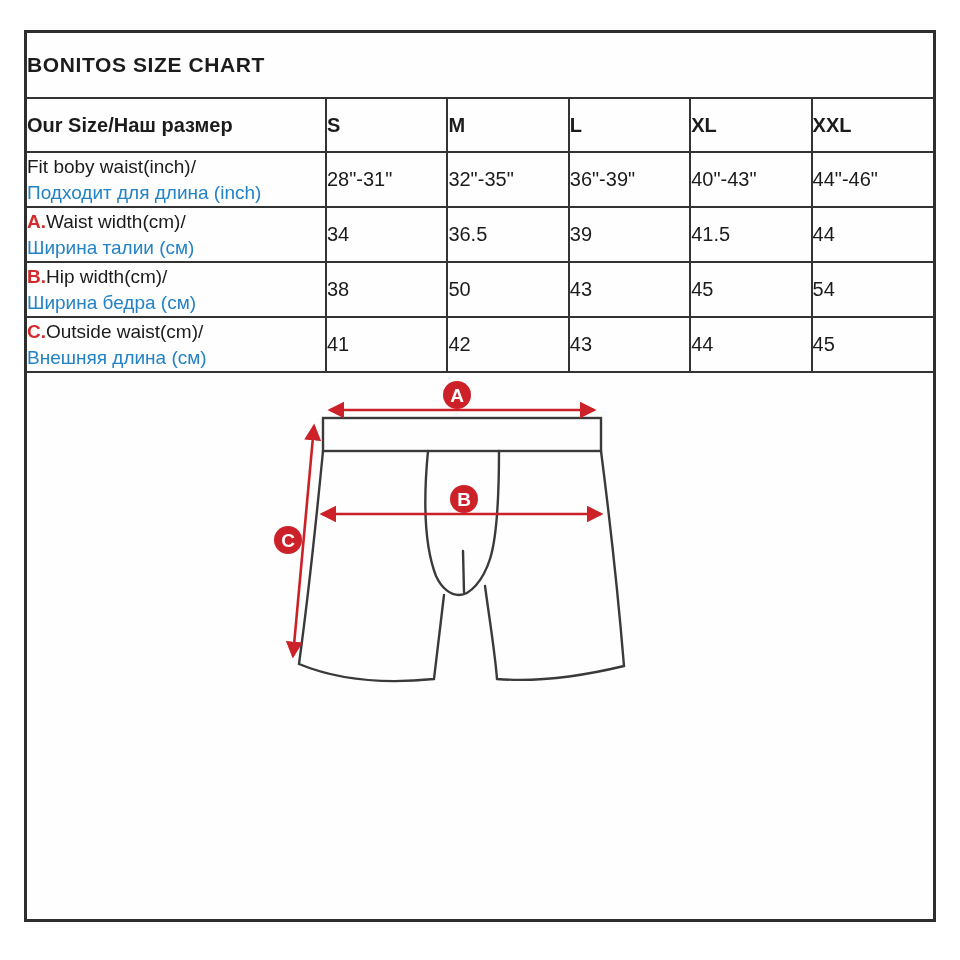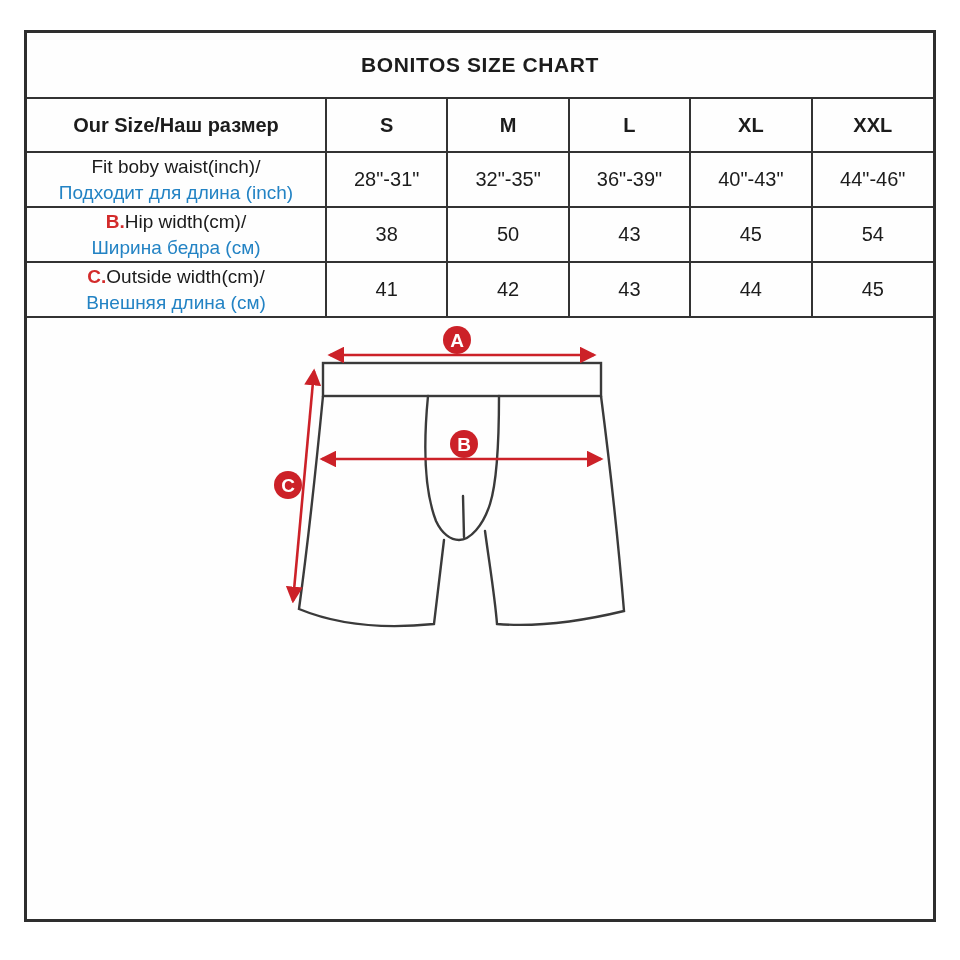--- a/index.html
+++ b/index.html
@@ -9,21 +9,21 @@
     -webkit-font-smoothing:antialiased;
   }
   .frame{
     position:absolute;left:24px;top:30px;width:912px;height:892px;
     border:3px solid #2e2e2e;box-sizing:border-box;background:#fefefe;
   }
   table.size-table{
     width:100%;border-collapse:collapse;table-layout:fixed;
   }
   table.size-table td{
-    border:2px solid #333333;text-align:center;vertical-align:middle;
+    border:2px solid #333333;vertical-align:middle;
     padding:0;color:#1c1c1c;
   }
   table.size-table tr td:first-child{border-left:0;}
   table.size-table tr td:last-child{border-right:0;}
   table.size-table tr.r-title td{border-top:0;}
   col.c-label{width:33%;}
   col.c-size{width:13.4%;}
   tr.r-title{height:65px;}
   tr.r-head{height:54px;margin-top:24px;}
   tr.r-spec{height:55px;}
@@ -77,36 +77,47 @@
         <div class="lbl-ru">Подходит для длина (inch)</div>
       </td>
       <td class="val">28"-31"</td>
       <td class="val">32"-35"</td>
       <td class="val">36"-39"</td>
       <td class="val">40"-43"</td>
       <td class="val">44"-46"</td>
     </tr>
 
 
+    <tr class="r-spec">
+      <td>
+        <div class="lbl-en"><span class="letter">A.</span><span>Waist width(cm)/</span></div>
+        <div class="lbl-ru">Ширина талии (см)</div>
+      </td>
+      <td class="val">34</td>
+      <td class="val">36.5</td>
+      <td class="val">39</td>
+      <td class="val">41.5</td>
+      <td class="val">44</td>
+    </tr>
 
     <tr class="r-spec">
       <td>
         <div class="lbl-en"><span class="letter">B.</span><span>Hip width(cm)/</span></div>
         <div class="lbl-ru">Ширина бедра (см)</div>
       </td>
       <td class="val">38</td>
       <td class="val">50</td>
       <td class="val">43</td>
       <td class="val">45</td>
       <td class="val">54</td>
     </tr>
 
     <tr class="r-spec">
       <td>
-        <div class="lbl-en"><span class="letter">C.</span><span>Outside width(cm)/</span></div>
+        <div class="lbl-en"><span class="letter">C.</span><span>Outside waist(cm)/</span></div>
         <div class="lbl-ru">Внешняя длина (см)</div>
       </td>
       <td class="val">41</td>
       <td class="val">42</td>
       <td class="val">43</td>
       <td class="val">44</td>
       <td class="val">45</td>
     </tr>
   </tbody>
     </table>

